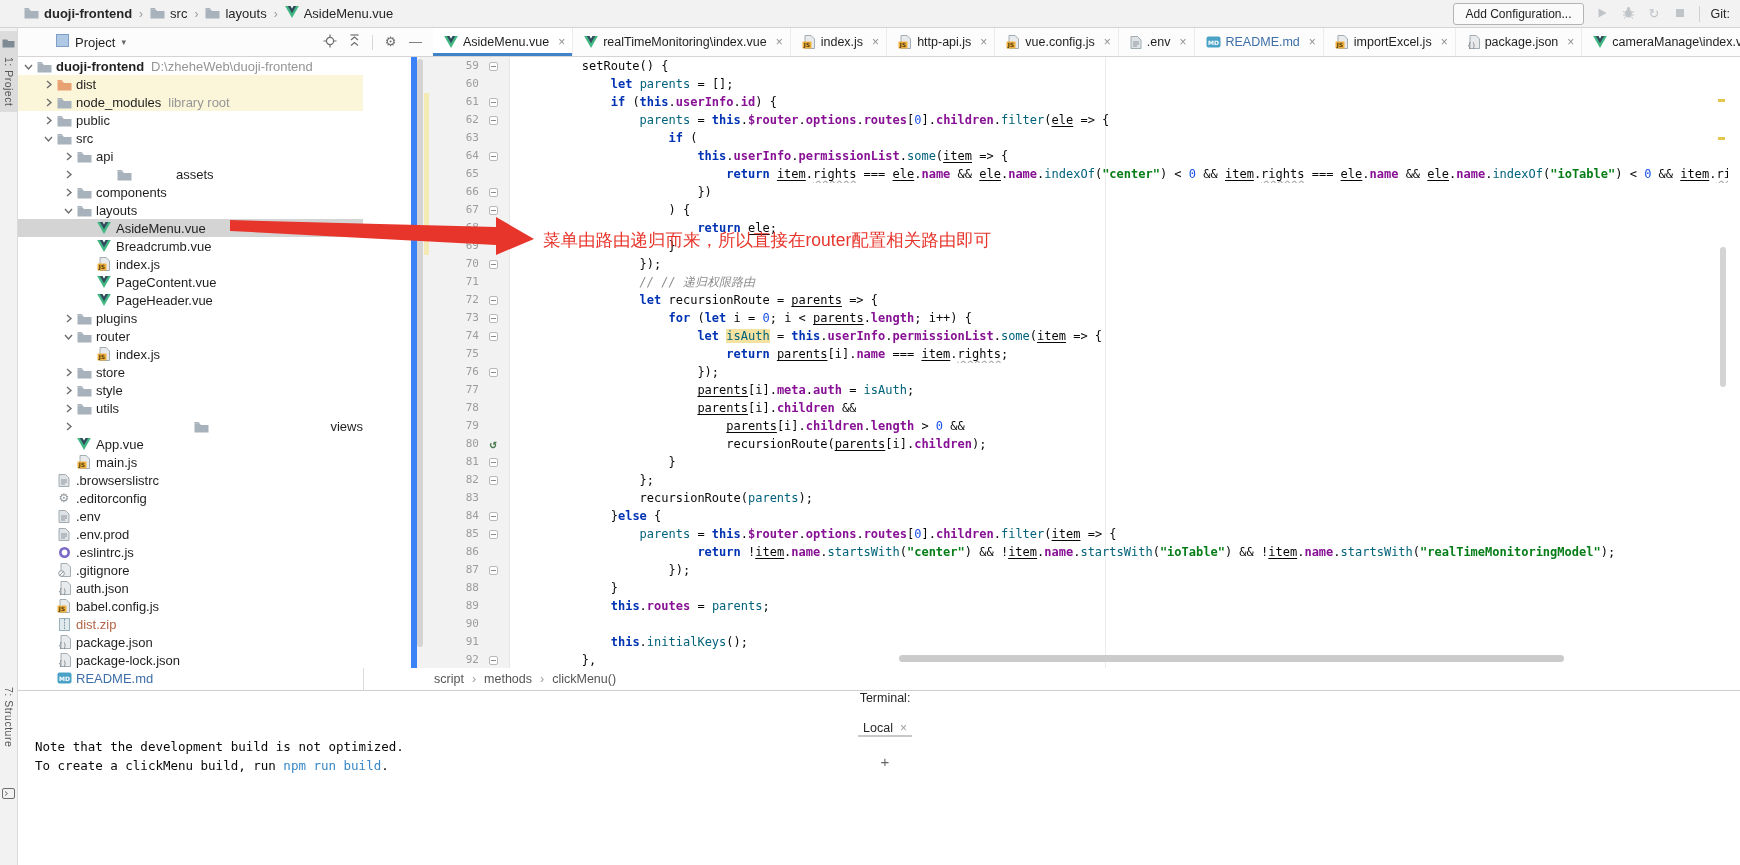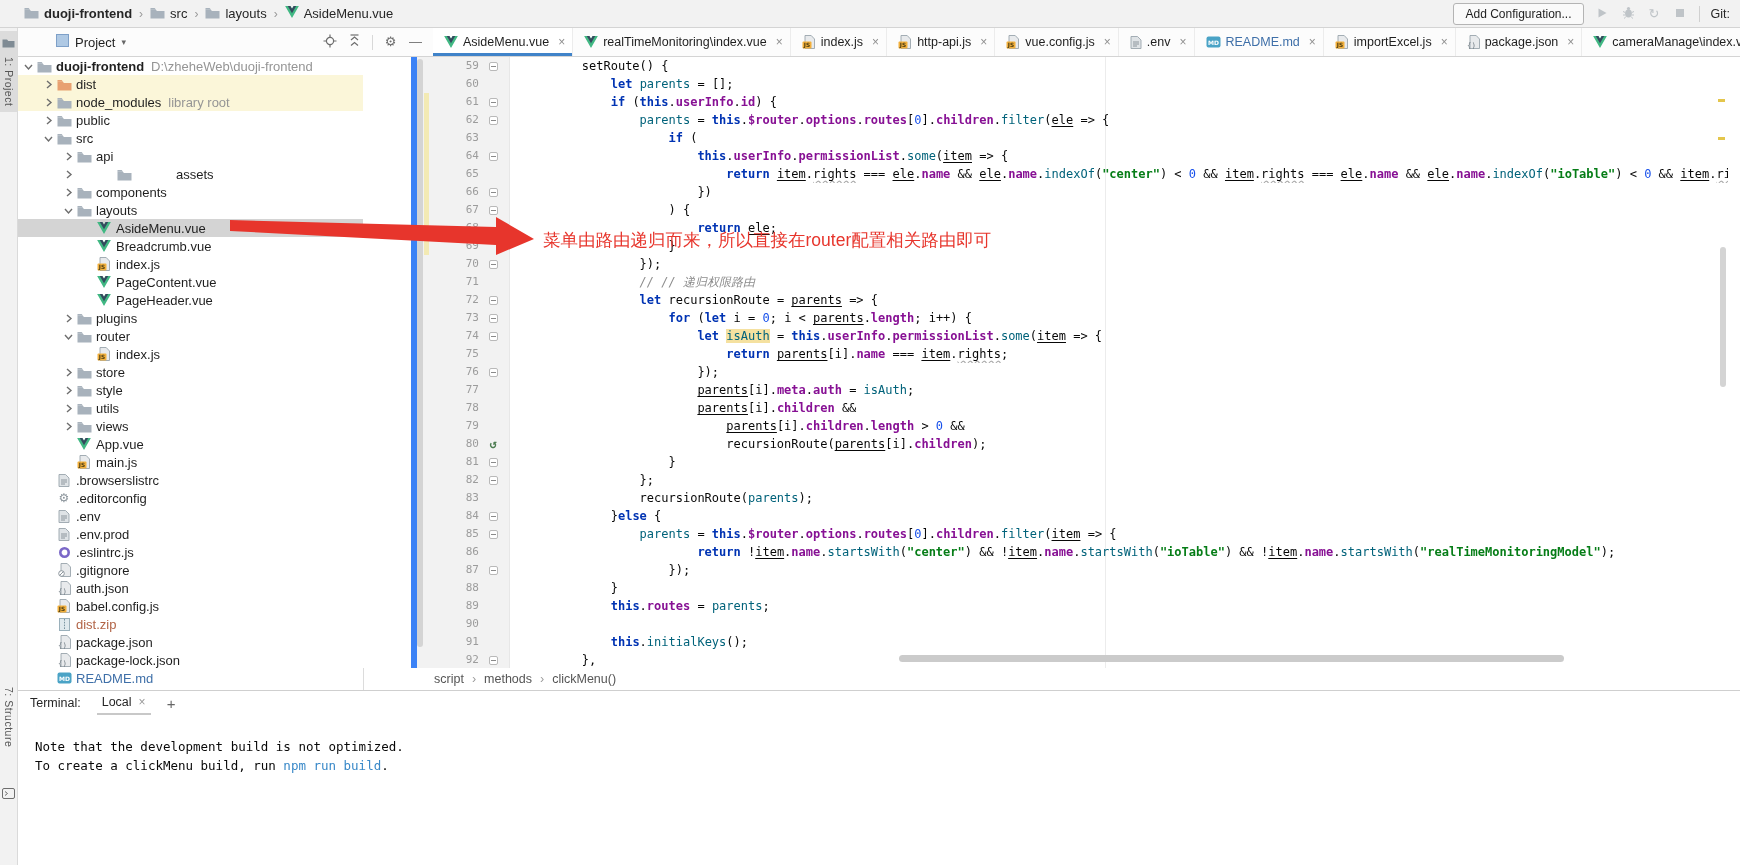--- a/index.html
+++ b/index.html
@@ -85,21 +85,21 @@
   .mark{position:absolute;right:3px;width:7px;height:3px;background:#E4C64C;}
   .vthumb{position:absolute;right:2px;top:190px;width:6px;height:140px;background:#d4d4d4;border-radius:3px;}
   
   .crumbbar{position:absolute;left:363px;top:668px;right:0;height:22px;background:#fff;display:flex;
     align-items:center;padding-left:70px;gap:8px;font-size:12.5px;color:#555;
     border-left:1px solid #dcdcdc;box-sizing:border-box;}
   .ec-sep{color:#9a9a9a;}
   
   .terminal{position:absolute;left:18px;top:690px;right:0;bottom:0;background:#fff;
     border-top:1px solid #cfcfcf;box-sizing:border-box;}
-  .t-head{height:24px;display:flex;align-items:center;padding-left:12px;font-size:12.5px;color:#262626;gap:16px;}
+  .t-head{height:24px;display:flex;align-items:center;padding-left:12px;font-size:12.5px;color:#262626;gap:16px;flex-direction:column;}
   .t-tab{display:flex;align-items:center;gap:7px;height:100%;border-bottom:2px solid #c8c8c8;padding:0 5px;box-sizing:border-box;}
   .t-x{color:#9a9a9a;font-size:12px;}
   .t-plus{color:#666;font-size:15px;}
   .t-body{padding:22px 0 0 17px;font-family:"DejaVu Sans Mono",monospace;font-size:12.5px;line-height:19px;color:#111;}
   .tk-cmd{color:#3888C8;}
   
   .overlay{position:absolute;left:0;top:0;z-index:60;pointer-events:none;}
   .ann{position:absolute;left:543px;top:228px;font-size:17.5px;color:#E7352C;z-index:61;font-weight:500;
     white-space:nowrap;}
 </style>
@@ -559,21 +559,21 @@
         </svg>
       </span>
       <span class="ticon">
         <svg width="15" height="13">
           <path d="M.5 3.2h5l1.4 1.8h7.6v7.5H.5z" fill="#A8B2BC"></path>
           <path d="M.5 3.2V2h4.2l.9 1.2z" fill="#A8B2BC"></path>
         </svg>
       </span>
       <span class="tlabel">utils</span>
     </div>
-    <div class="trow" style="padding-left: 44px;">
+    <div class="trow" style="padding-left: 44px; justify-content: space-between;">
       <span class="chev">
         <svg width="11" height="11">
           <path d="M4 2l4 3.5L4 9" fill="none" stroke="#6E6E6E" stroke-width="1.4"></path>
         </svg>
       </span>
       <span class="ticon">
         <svg width="15" height="13">
           <path d="M.5 3.2h5l1.4 1.8h7.6v7.5H.5z" fill="#A8B2BC"></path>
           <path d="M.5 3.2V2h4.2l.9 1.2z" fill="#A8B2BC"></path>
         </svg>

